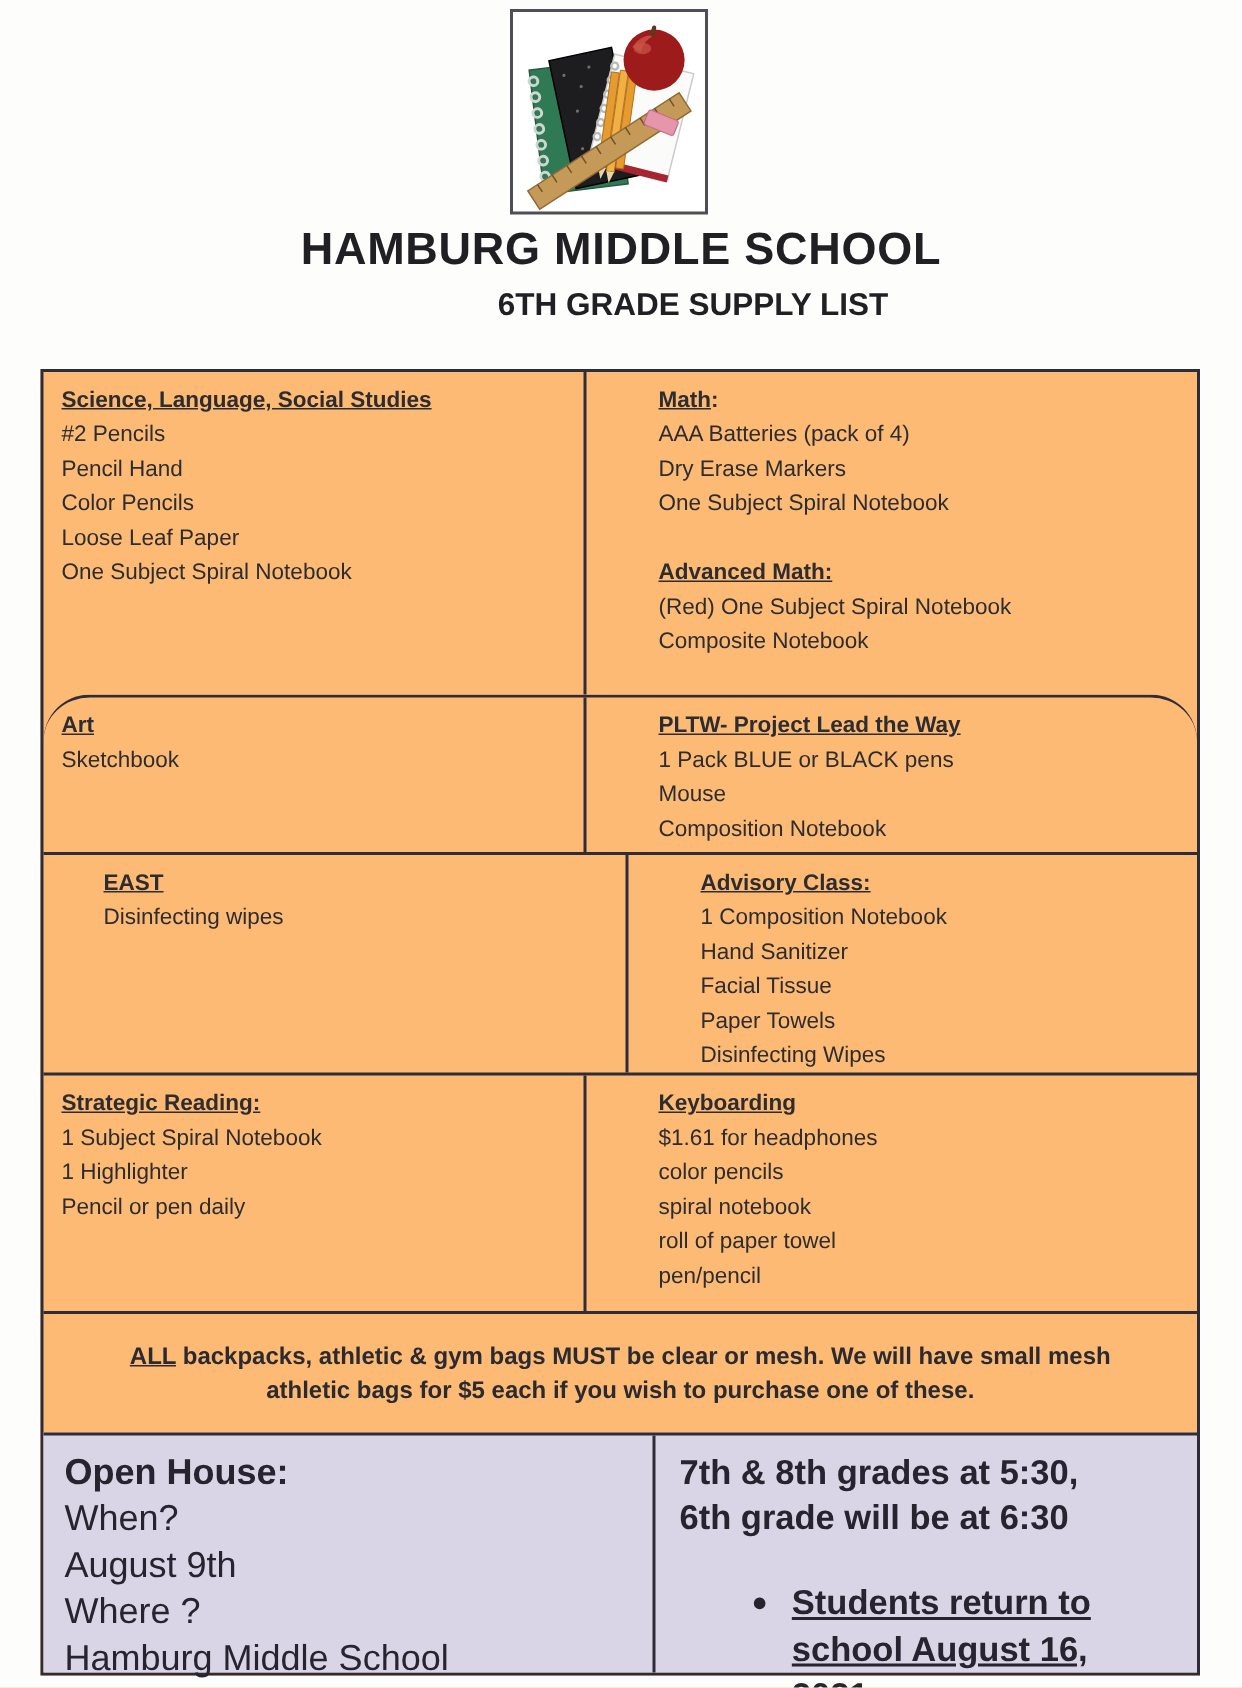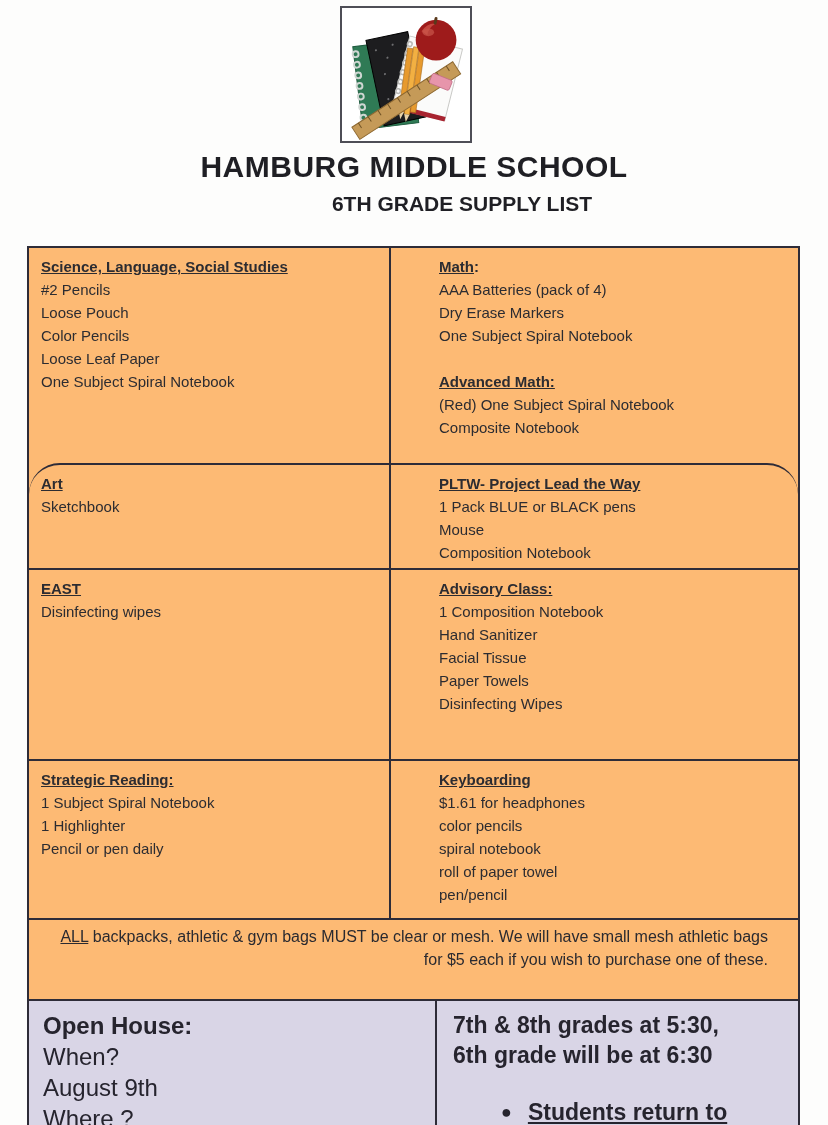--- a/index.html
+++ b/index.html
@@ -53,36 +53,36 @@
     border: 2px solid #2e2c38;
     background: #fdba74;
   }
   .t-row { display: flex; width: 100%; }
   .t-row + .t-row { border-top: 2px solid #2e2c38; }
   .cell { padding: 7px 12px 6px 12px; font-size: 15px; line-height: 23px; }
   .cell.left  { width: 362px; border-right: 2px solid #2e2c38; }
   .cell.right { flex: 1; margin-left: 36px; }
   .row1 { height: 215px; }
   .row2 { height: 105px; border-radius: 31px; }
-  .row3 { height: 191px; }
+  .row3 { height: 147px; padding-left: 28px; }
   .row4 { height: 159px; }
   .row-notice { height: 81px; }
   .row-open { height: 160px; background: #d9d5e6; }
 
   .sec-heading { font-weight: bold; }
   .sec-heading .u { text-decoration: underline; }
   .sec-gap { margin-top: 23px; }
   .supply-item { white-space: nowrap; }
 
   .notice-cell {
     width: 100%;
-    padding: 5px 30px;
-    text-align: right;
+    padding: 17px 30px;
+    text-align: center;
     font-size: 16px;
-    font-weight: normal;
+    font-weight: bold;
     line-height: 23px;
     color: #2a2a30;
   }
   .notice-cell .u { text-decoration: underline; }
 
   .open-left {
     width: 408px;
     border-right: 2px solid #2e2c38;
     padding: 9px 14px;
     font-size: 24px;
@@ -197,21 +197,21 @@
 
   <div class="title">HAMBURG MIDDLE SCHOOL</div>
   <div class="subtitle">6TH GRADE SUPPLY LIST</div>
 
   <div class="supply-table">
 
     <div class="t-row row1">
       <div class="cell left">
         <div class="sec-heading"><span class="u">Science, Language, Social Studies</span></div>
         <div class="supply-item">#2 Pencils</div>
-        <div class="supply-item">Loose Pouch</div>
+        <div class="supply-item">Pencil Hand</div>
         <div class="supply-item">Color Pencils</div>
         <div class="supply-item">Loose Leaf Paper</div>
         <div class="supply-item">One Subject Spiral Notebook</div>
       </div>
       <div class="cell right">
         <div class="sec-heading"><span class="u">Math</span><span>:</span></div>
         <div class="supply-item">AAA Batteries (pack of 4)</div>
         <div class="supply-item">Dry Erase Markers</div>
         <div class="supply-item">One Subject Spiral Notebook</div>
         <div class="sec-heading sec-gap"><span class="u">Advanced Math:</span></div>

